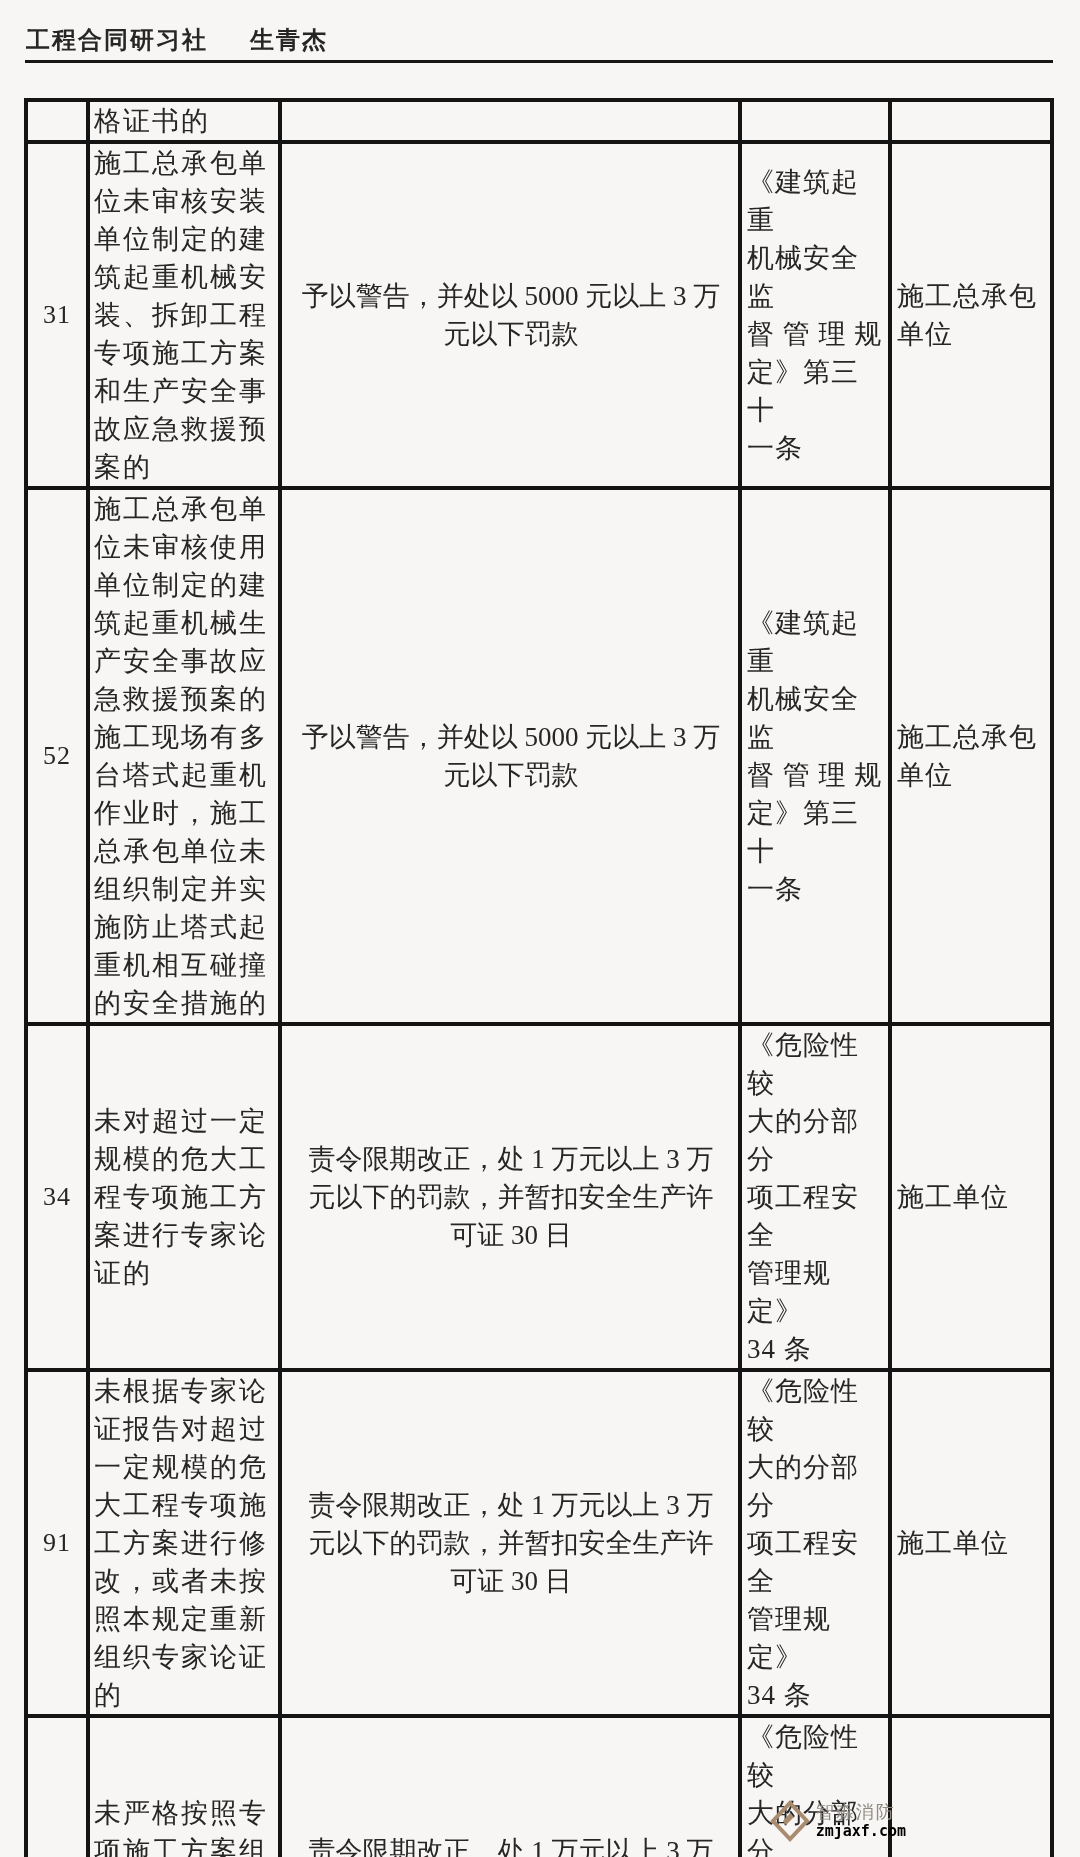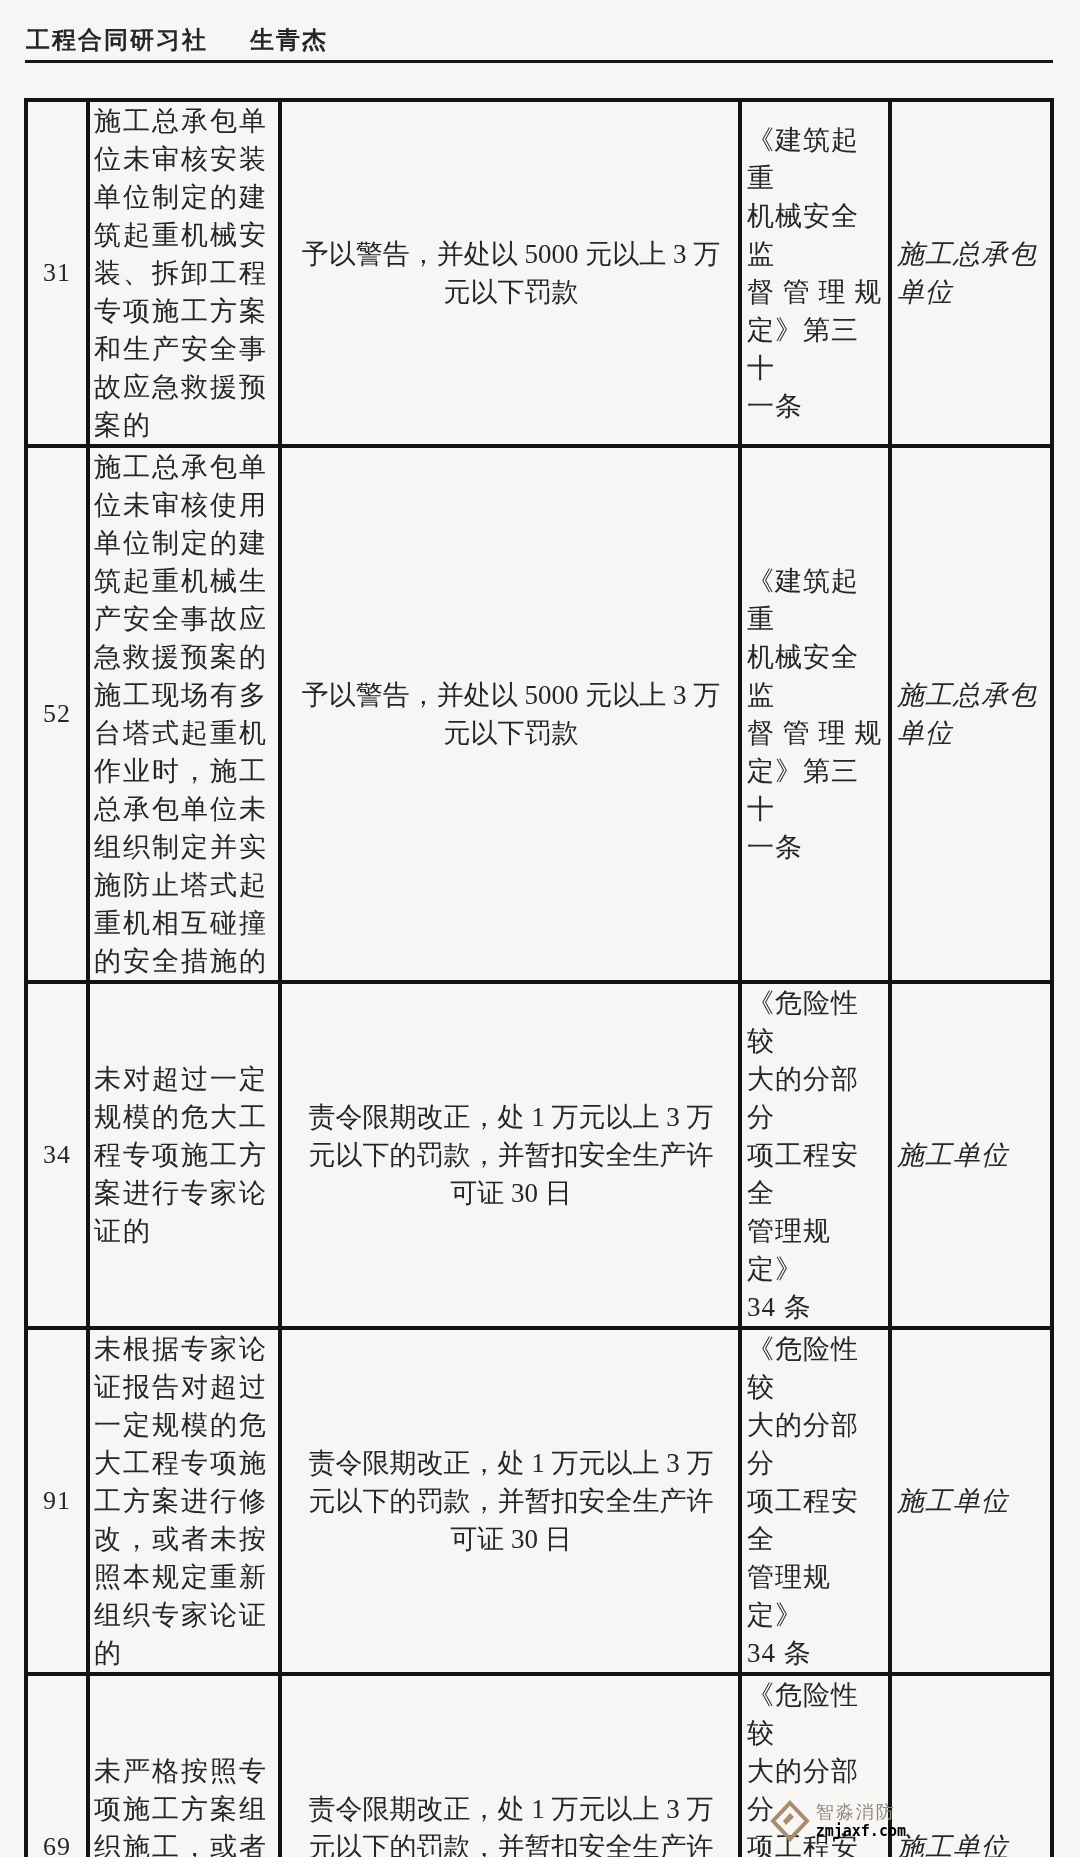--- a/index.html
+++ b/index.html
@@ -31,21 +31,21 @@
     font-size:27px;
     line-height:38px;
     padding:0 4px;
     overflow:hidden;
     white-space:pre-line;
   }
   td.c-no{text-align:center;font-size:26px;letter-spacing:1px;padding:0 1px;}
   td.c-vio{letter-spacing:2px;padding:0 2px 0 4px;}
   td.c-pen{padding:0 4px 0 6px;text-align:center;}
   td.c-bas{padding:0 2px 0 5px;letter-spacing:1px;}
-  td.c-res{padding:0 2px 0 5px;letter-spacing:1px;font-style:italic;}
+  td.c-res{padding:0 2px 0 5px;letter-spacing:1px;}
 
   tr.h38 {height:38px;}
   tr.h343{height:343px;}
   tr.h532{height:532px;}
   tr.h195{height:195px;}
   tr.h342{height:342px;}
   tr.h191{height:191px;}
 
   
   .watermark{position:absolute;top:1800px;right:14px;display:flex;align-items:center;}
@@ -66,20 +66,27 @@
 
   <table class="law-table">
     <colgroup>
       <col style="width:62px">
         <col style="width:192px">
         <col style="width:460px">
         <col style="width:150px">
         <col style="width:162px">
     </colgroup>
     <tbody>
+      <tr class="h38">
+        <td class="c-no"></td>
+        <td class="c-vio">格证书的</td>
+        <td class="c-pen"></td>
+        <td class="c-bas"></td>
+        <td class="c-res"></td>
+      </tr>
       <tr class="h343">
         <td class="c-no">31</td>
         <td class="c-vio">施工总承包单
 位未审核安装
 单位制定的建
 筑起重机械安
 装、拆卸工程
 专项施工方案
 和生产安全事
 故应急救援预

